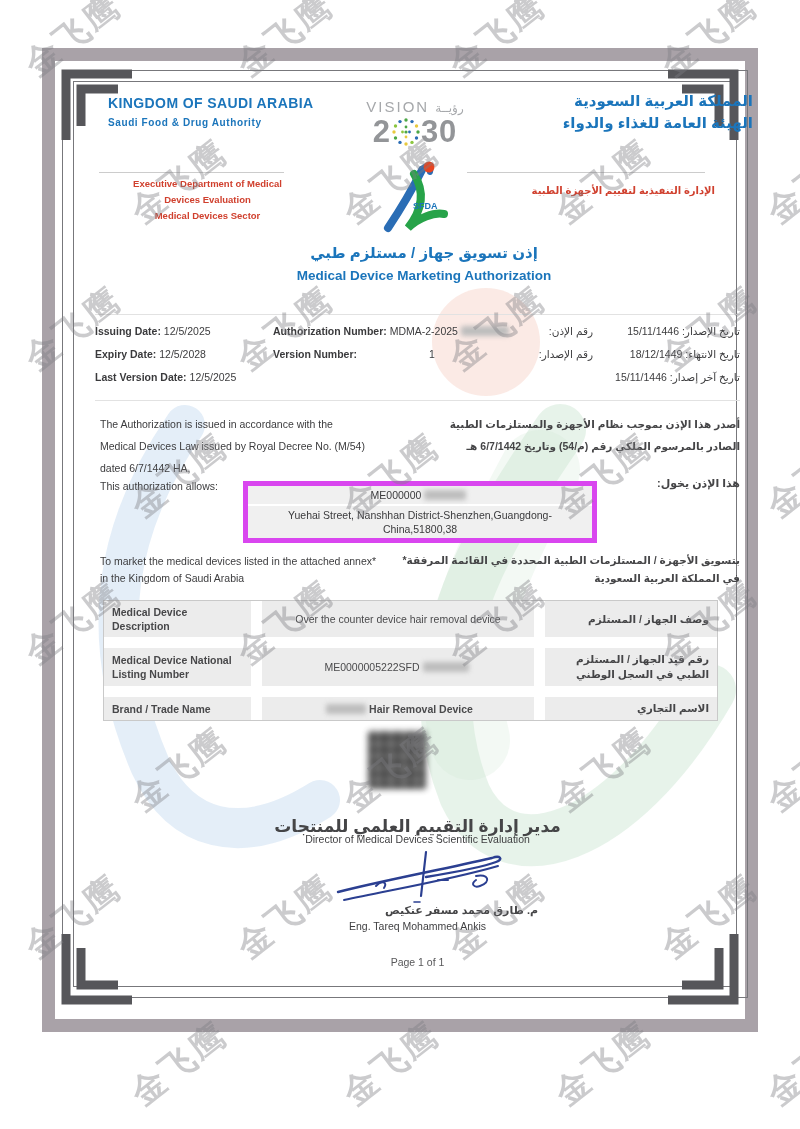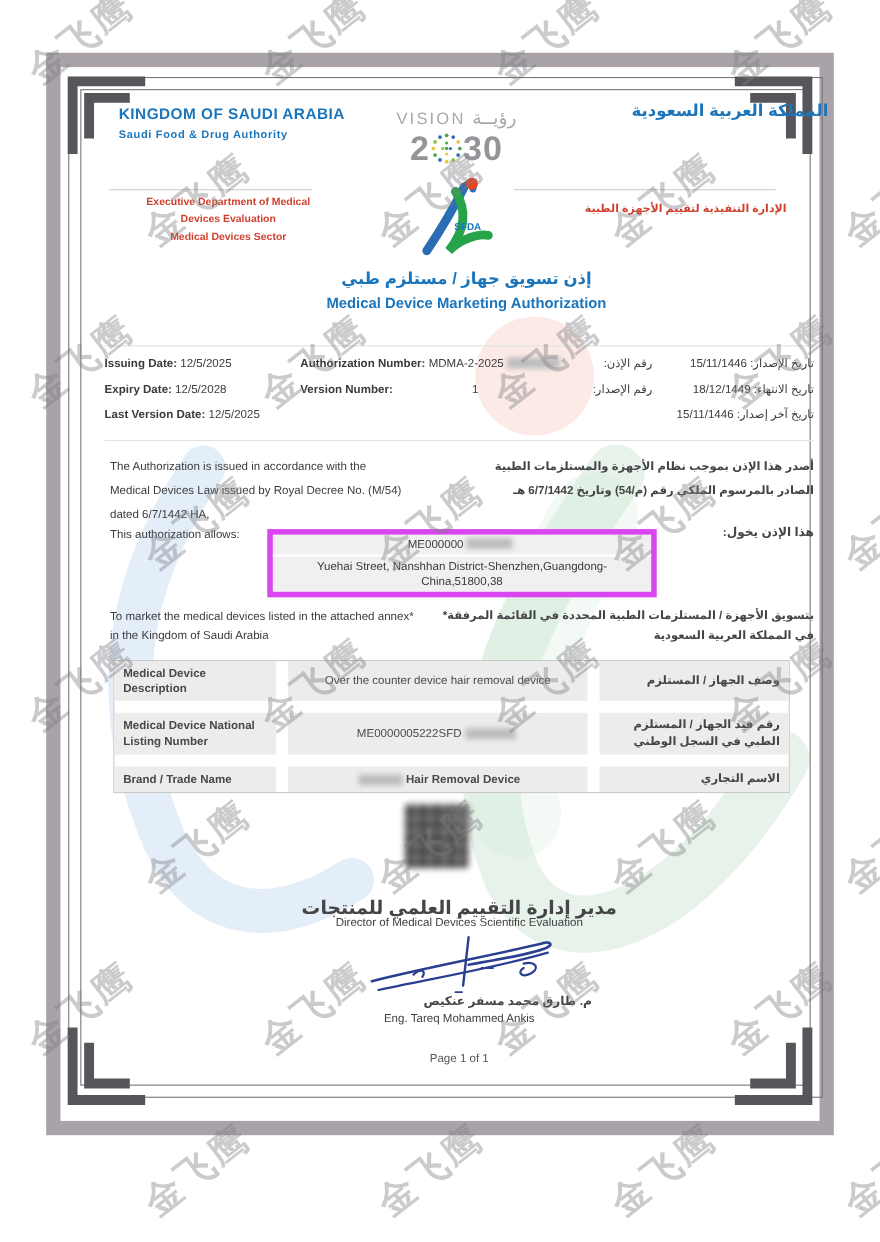--- a/index.html
+++ b/index.html
@@ -111,21 +111,21 @@
 </svg>
 
 <div class="abs content hdr-en blue">
   <div class="l1">KINGDOM OF SAUDI ARABIA</div>
   <div class="l2">Saudi Food &amp; Drug Authority</div>
 </div>
 
 <div class="abs content vision">
   <div class="v1">
     <span>VISION</span>
-    <span style="font-size:17px;">رؤيــة</span>
+    <span style="font-size:12px;">رؤيــة</span>
   </div>
   <div class="v2">
     <span>2</span><span class="emb"><svg width="30" height="30" viewBox="0 0 30 30">
       <g>
         <circle cx="15" cy="3" r="1.7" fill="#4ca746"></circle>
             <circle cx="21" cy="4.6" r="1.7" fill="#2a6db5"></circle>
         <circle cx="25.5" cy="9" r="1.7" fill="#e8c93e"></circle>
             <circle cx="27" cy="15" r="1.7" fill="#4ca746"></circle>
         <circle cx="25.5" cy="21" r="1.7" fill="#2a6db5"></circle>
             <circle cx="21" cy="25.4" r="1.7" fill="#8cc63f"></circle>
@@ -140,20 +140,21 @@
         <circle cx="18.5" cy="15" r="1.4" fill="#2a6db5"></circle>
             <circle cx="15" cy="20" r="1.4" fill="#e8c93e"></circle>
         <circle cx="15" cy="15" r="1.6" fill="#4ca746"></circle>
       </g>
     </svg></span><span>30</span>
   </div>
 </div>
 
 <div class="abs content hdr-ar blue">
   <div>المملكة العربية السعودية</div>
+  <div>الهيئة العامة للغذاء والدواء</div>
 </div>
 
 <div class="divider" style="left:99px;top:172px;width:185px;"></div>
 <div class="divider" style="left:467px;top:172px;width:238px;"></div>
 
 <div class="abs content dept-en red">
   <div>Executive Department of Medical</div>
   <div>Devices Evaluation</div>
   <div>Medical Devices Sector</div>
 </div>

